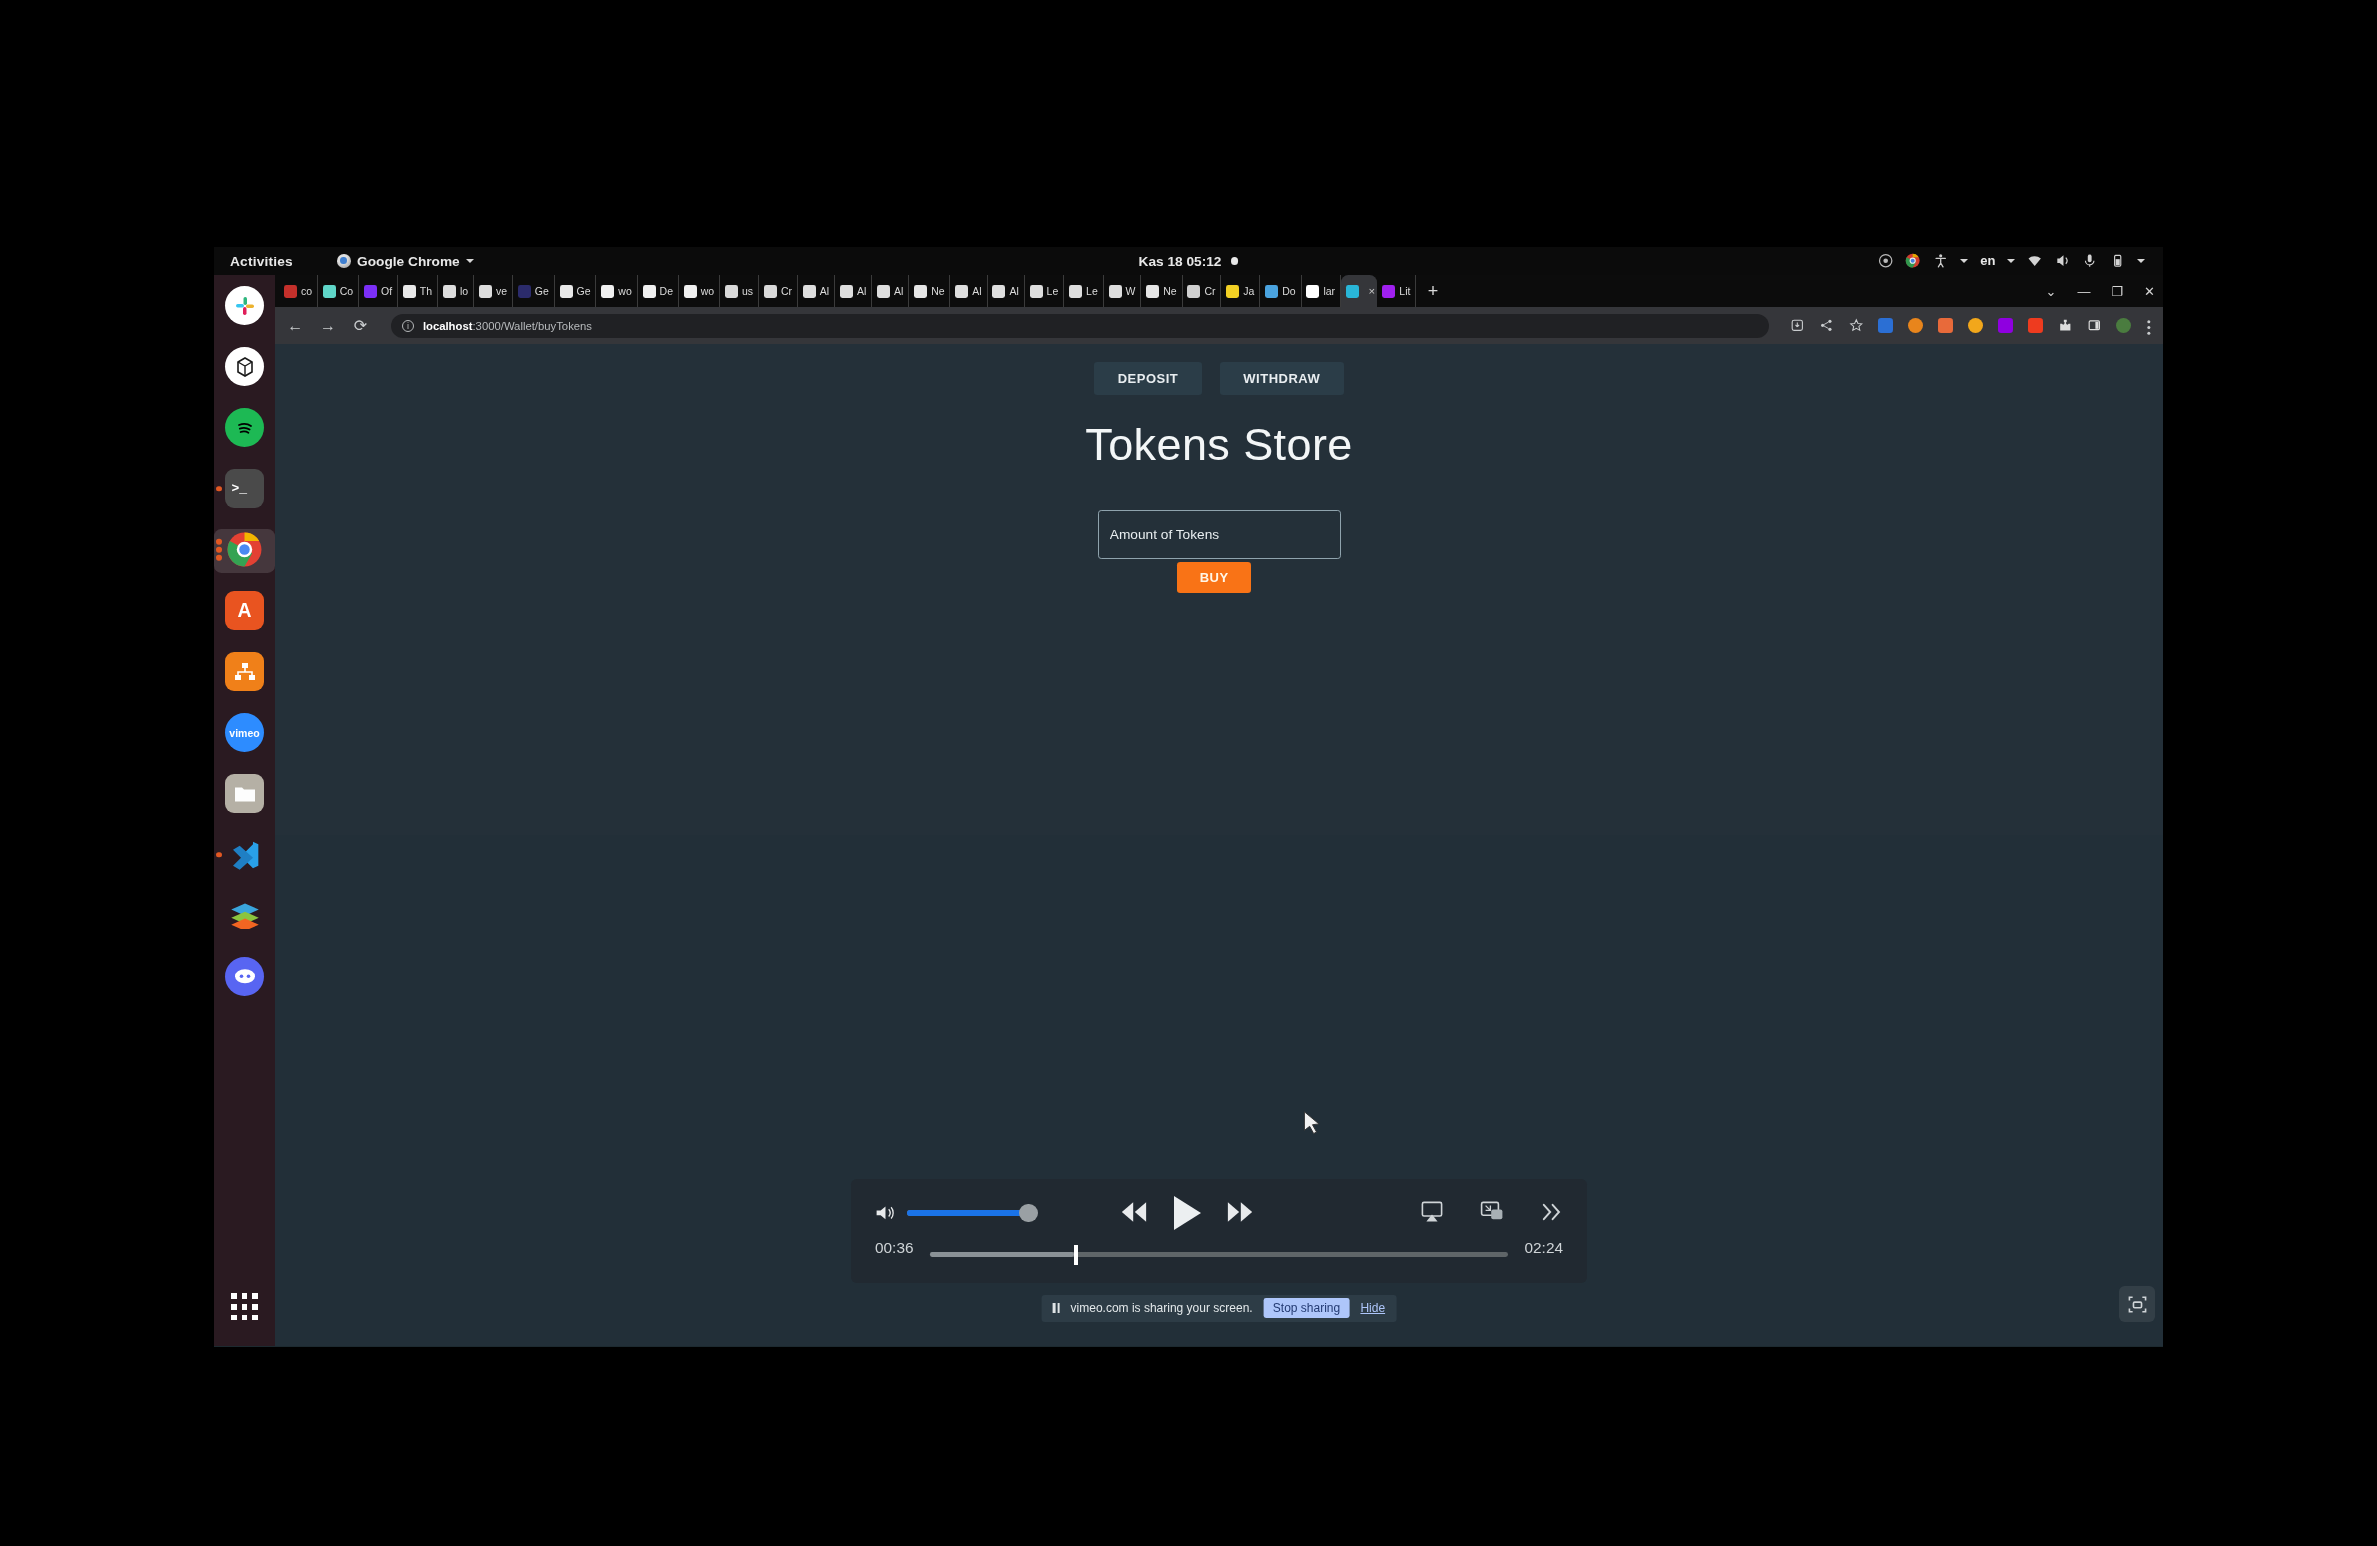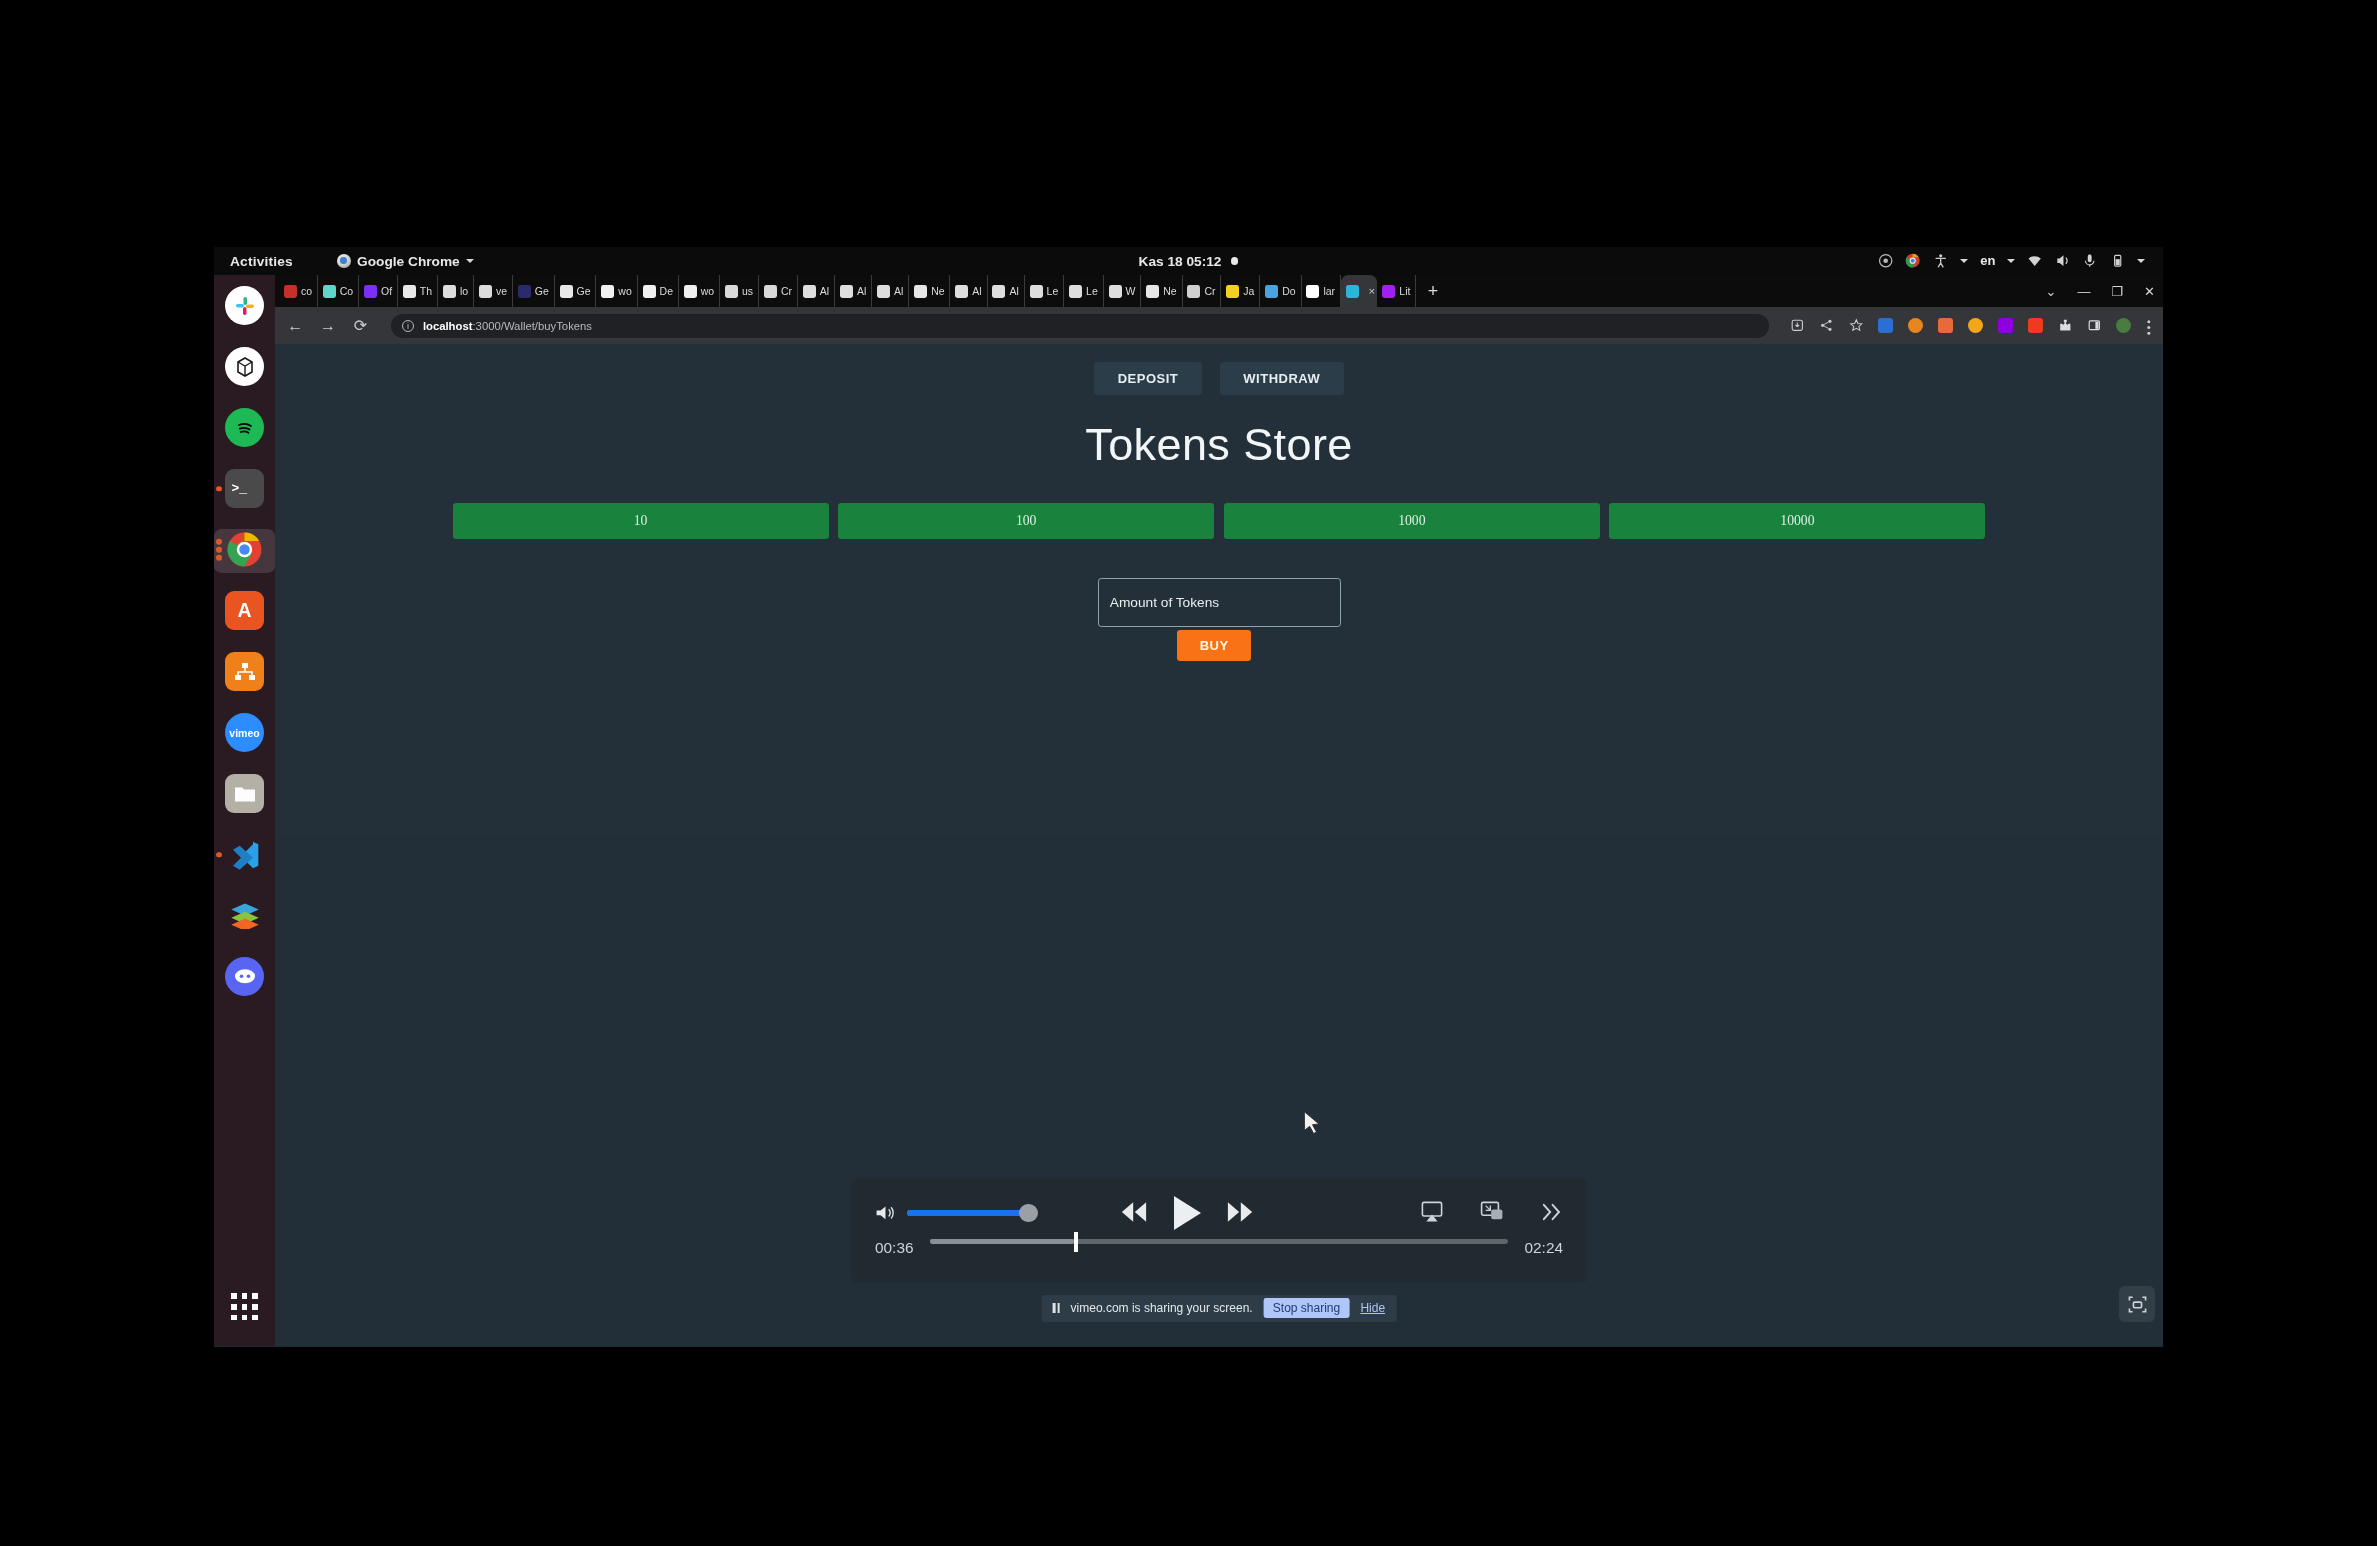--- a/index.html
+++ b/index.html
@@ -214,21 +214,21 @@
     margin-left: 9.7px; position: relative;
   }
   .vol-fill { position:absolute; left:0; top:0; height:5.7px; width:117px;
               background:#1a73e8; border-radius:3.2px; }
   .vol-knob { position:absolute; left:112px; top:-6.5px; width:18.6px; height:18.6px;
               border-radius:50%; background:#9aa0a4; }
   .vc-center { display: flex; align-items: center; gap: 22.6px; margin: 0 auto; }
   .vc-right { display: flex; align-items: center; gap: 34px; margin-left: auto; }
   .play-tri { width: 0; height: 0; border-left: 27px solid #eceff1;
               border-top: 17px solid transparent; border-bottom: 17px solid transparent; }
-  .vc-bottom { display: flex; align-items: flex-start; gap: 16px; color: #cfd4d7; font-size: 15.4px; }
+  .vc-bottom { display: flex; align-items: flex-end; gap: 16px; color: #cfd4d7; font-size: 15.4px; }
   .seek { flex: 1; height: 4.9px; background: #5f6568; border-radius: 2.4px; position: relative; }
   .seek-fill { position:absolute; left:0; top:0; height:4.9px; width:25%;
                background:#8a9196; border-radius:2.4px; }
   .seek-knob { position:absolute; left:25%; top:-7.3px; width:4px; height:20px; background:#fff; }
 
   .sharebar {
     position: absolute; left: 50%; transform: translateX(-50%); bottom: 24px;
     height: 27.5px; background: #2d3c46; border-radius: 3.2px;
     display: flex; align-items: center; gap: 10.5px; padding: 0 11.3px;
     color: #e3e8ea; font-size: 12px;
@@ -618,26 +618,20 @@
     <div class="page">
 
 
       <div class="tabs-row">
         <button class="tab-btn">DEPOSIT</button>
         <button class="tab-btn">WITHDRAW</button>
       </div>
 
       <h1 class="store-title">Tokens Store</h1>
 
-      <div class="qty-row">
-        <button class="qty-btn">10</button>
-        <button class="qty-btn">100</button>
-        <button class="qty-btn">1000</button>
-        <button class="qty-btn">10000</button>
-      </div>
 
       <div class="buy-area">
         <input class="amount-input" placeholder="Amount of Tokens" style="">
         <button class="buy-btn">BUY</button>
       </div>
 
       <div class="page-lower"></div>
 
       <div class="video-ctl">
         <div class="vc-top">

